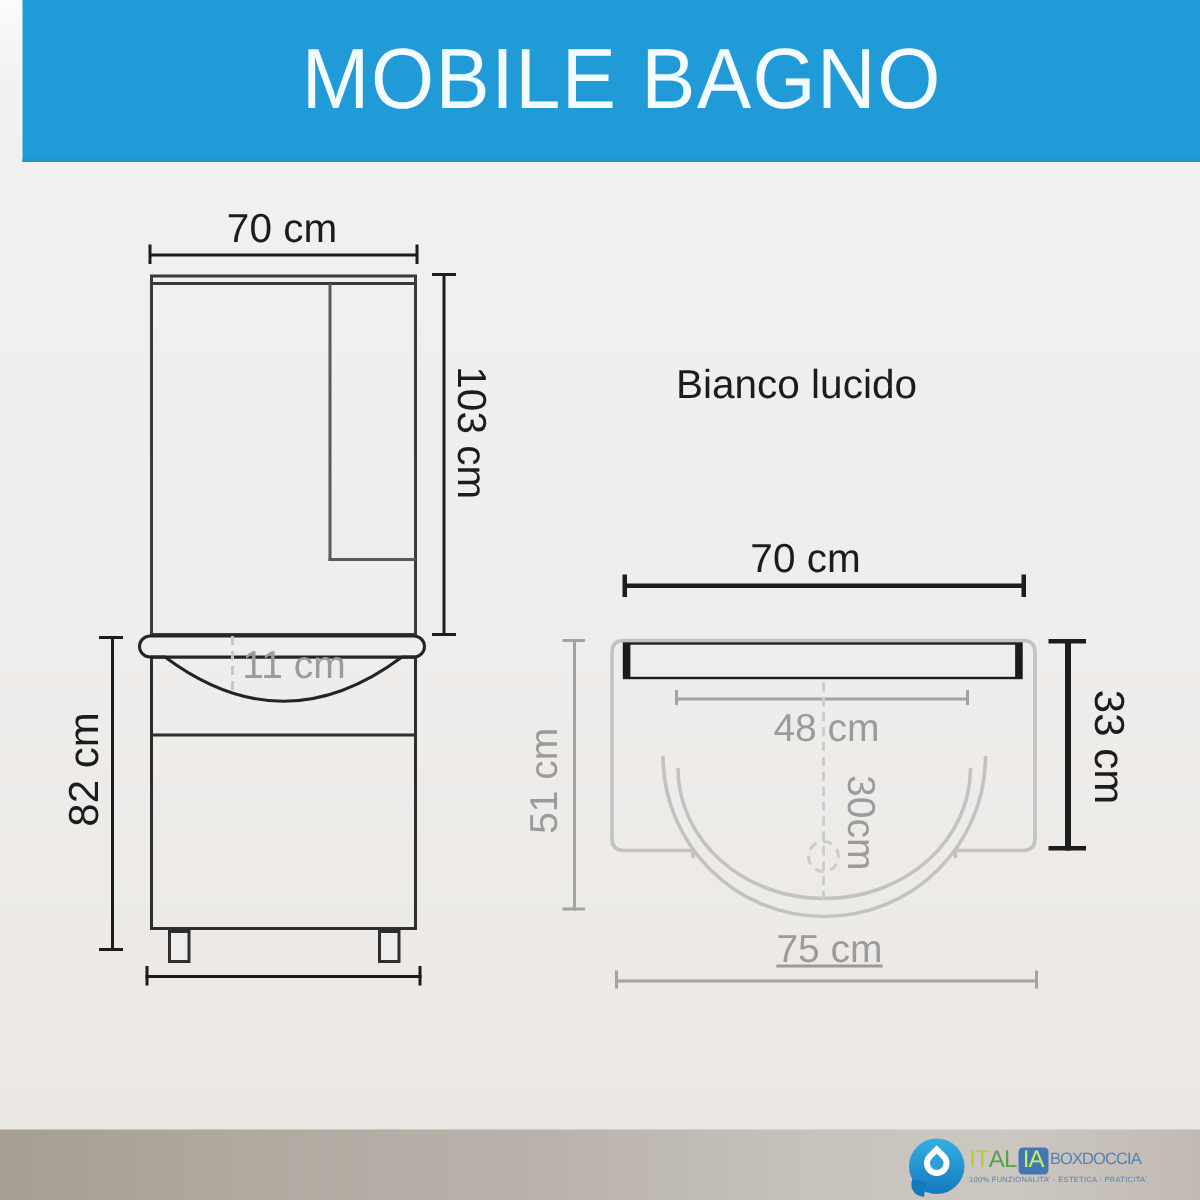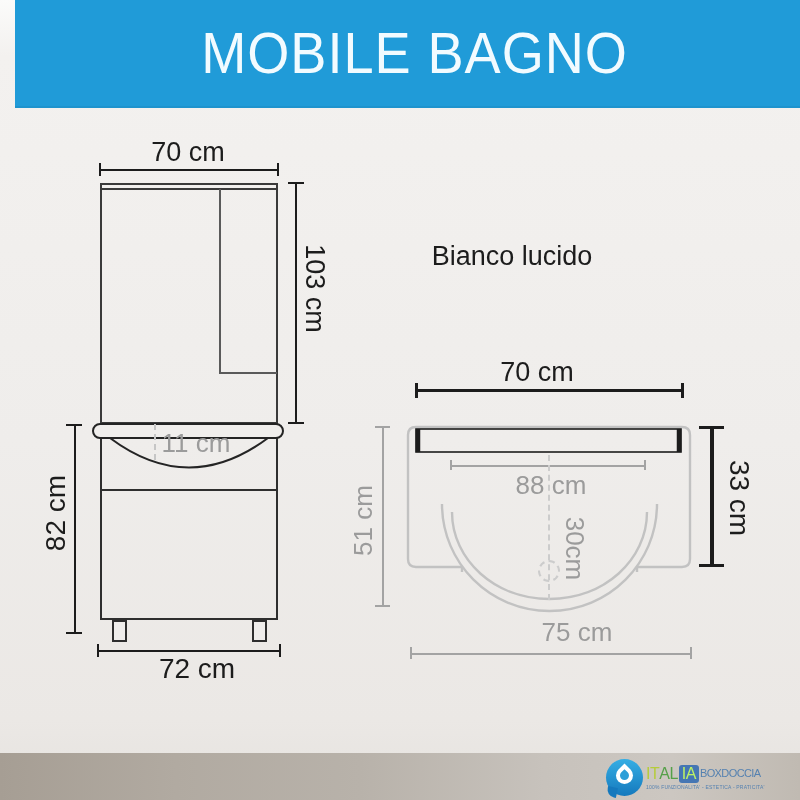--- a/index.html
+++ b/index.html
@@ -78,59 +78,58 @@
   <div class="box" style="left:252px;top:620px;width:15px;height:22px;border:2px solid #2e2e2e;background:#efedeb;"></div>
 
   <div class="vline" style="left:74px;top:425px;height:209px;"></div>
   <div class="hline" style="left:66px;top:424px;width:16px;"></div>
   <div class="hline" style="left:66px;top:632px;width:16px;"></div>
   <div class="dim rn90" style="left:-4px;top:497px;width:120px;font-size:28px;">82 cm</div>
 
   <div class="hline" style="left:97px;top:650px;width:184px;"></div>
   <div class="vline" style="left:97px;top:644px;height:13px;"></div>
   <div class="vline" style="left:279px;top:644px;height:13px;"></div>
-  <div class="dim" style="left:137px;top:653px;width:120px;font-size:28px;">72 cm</div>
 
-  <div class="dim" style="left:412px;top:241px;width:200px;">Bianco lucido</div>
+  <div class="dim" style="left:431px;top:241px;width:200px;">Bianco lucido</div>
 
   <div class="dim" style="left:467px;top:357px;width:140px;">70 cm</div>
   <div class="hline" style="left:416px;top:389px;width:267px;height:3px;"></div>
   <div class="vline" style="left:415px;top:383px;height:15px;width:3px;"></div>
   <div class="vline" style="left:681px;top:383px;height:15px;width:3px;"></div>
 
   <svg style="left:370px;top:400px;" width="340" height="260" viewBox="0 0 340 260">
     <path d="M92 167 H46 Q38 167 38 159 V35 Q38 27 46 27 H312 Q320 27 320 35 V159 Q320 167 312 167 H267" fill="none" stroke="#c2c2c2" stroke-width="2.4"></path>
     <path d="M92 167 V172 M267 167 V172" fill="none" stroke="#c2c2c2" stroke-width="2.4"></path>
     <path d="M72 104 C72 163 120 211 179.5 211 C239 211 287 163 287 104" fill="none" stroke="#c2c2c2" stroke-width="2.4"></path>
     <path d="M82 112 C82 160 125 199 179.5 199 C234 199 277 160 277 112" fill="none" stroke="#c2c2c2" stroke-width="2.4"></path>
     <rect x="46" y="29" width="265" height="23" fill="none" stroke="#1c1c1c" stroke-width="1.6"></rect>
     <line x1="48" y1="29" x2="48" y2="52" stroke="#1c1c1c" stroke-width="4.5"></line>
     <line x1="309" y1="29" x2="309" y2="52" stroke="#1c1c1c" stroke-width="4.5"></line>
   </svg>
 
   <div class="hline gray" style="left:450px;top:465px;width:195px;"></div>
   <div class="vline gray" style="left:450px;top:460px;height:10px;"></div>
   <div class="vline gray" style="left:644px;top:460px;height:10px;"></div>
-  <div class="dim dimgray" style="left:491px;top:470px;width:120px;font-size:26px;">88 cm</div>
+  <div class="dim dimgray" style="left:491px;top:470px;width:120px;font-size:26px;">48 cm</div>
 
   <div class="box" style="left:548px;top:455px;height:145px;border-left:2px dashed #cccccc;"></div>
   <div class="box" style="left:538px;top:560px;width:22px;height:22px;border:2px dashed #cccccc;border-radius:50%;"></div>
   <div class="dim dimgray r90" style="left:519px;top:533px;width:110px;font-size:26px;">30cm</div>
 
   <div class="vline" style="left:710px;top:427px;width:4px;height:140px;"></div>
   <div class="hline" style="left:699px;top:426px;width:25px;height:3px;"></div>
   <div class="hline" style="left:699px;top:564px;width:25px;height:3px;"></div>
   <div class="dim r90" style="left:679px;top:482px;width:120px;font-size:28px;">33 cm</div>
 
   <div class="vline gray" style="left:382px;top:427px;height:180px;"></div>
   <div class="hline gray" style="left:375px;top:426px;width:15px;"></div>
   <div class="hline gray" style="left:375px;top:605px;width:15px;"></div>
   <div class="dim dimgray rn90" style="left:303px;top:505px;width:120px;font-size:26px;">51 cm</div>
 
-  <div class="dim dimgray" style="left:517px;top:617px;width:120px;font-size:26px;">75 cm</div>
+  <div class="dim dimgray" style="left:493px;top:617px;width:120px;font-size:26px;text-decoration:underline;">75 cm</div>
   <div class="hline gray" style="left:410px;top:653px;width:282px;"></div>
   <div class="vline gray" style="left:410px;top:647px;height:12px;"></div>
   <div class="vline gray" style="left:690px;top:647px;height:12px;"></div>
 
   <div class="ftr"></div>
   <div class="logo">
     <div class="bubble">
       <div class="drop">
           <div class="in"></div>
         </div>

